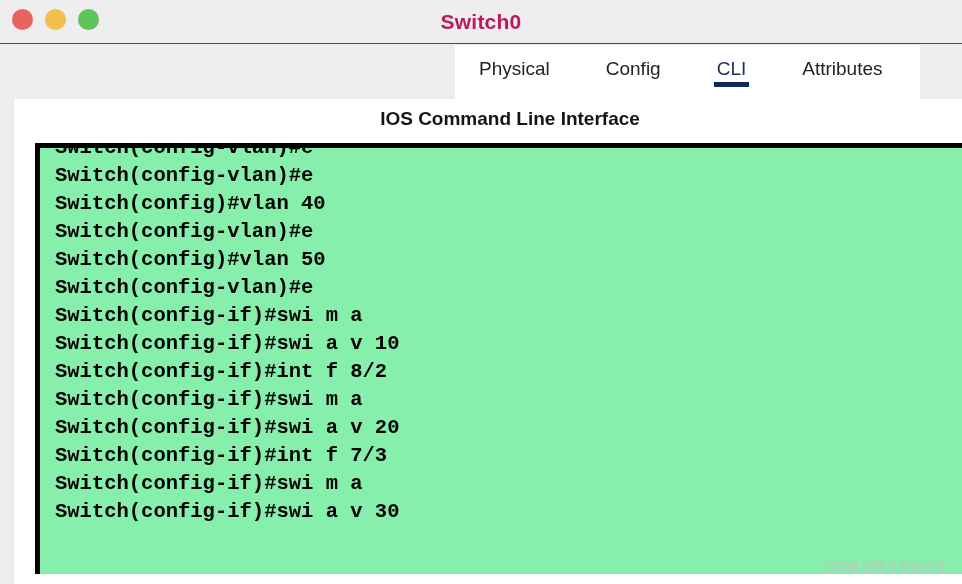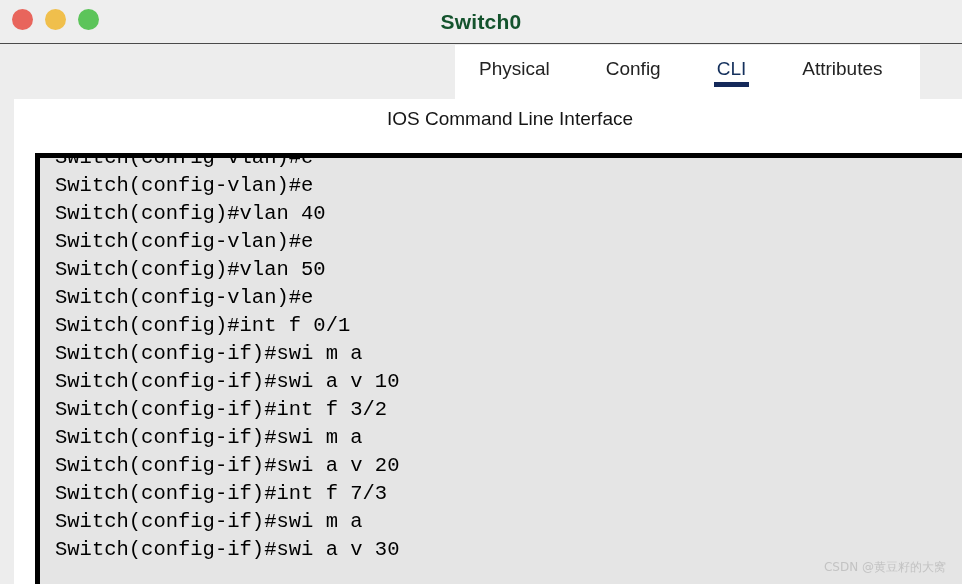--- a/index.html
+++ b/index.html
@@ -42,21 +42,21 @@
   #window-title {
     position: absolute;
     left: 0;
     top: 0;
     width: 962px;
     height: 44px;
     line-height: 44px;
     text-align: center;
     font-size: 21px;
     font-weight: bold;
-    color: #14532d;
+    color: #be185d;
     letter-spacing: 0.2px;
   }
 
   
   #app-body {
     position: absolute;
     left: 0;
     top: 45px;
     width: 962px;
     height: 539px;
@@ -98,41 +98,42 @@
   }
 
   
   #content-panel {
     position: absolute;
     left: 14px;
     top: 54px;
     width: 948px;
     height: 485px;
     background: #ffffff;
+    font-weight: bold;
   }
 
   #cli-heading {
     position: absolute;
     left: 0;
     top: 9px;
     width: 948px;
     text-align: center;
     font-size: 19px;
     color: #151515;
     margin-left: 22px;
   }
 
   
   #terminal {
     position: absolute;
     left: 21px;
-    top: 54px;
+    top: 44px;
     width: 927px;
     height: 431px;
-    background: #e5e5e5;
+    background: #86efac;
     border-top: 5px solid #000000;
     border-left: 5px solid #000000;
     box-sizing: border-box;
     overflow: hidden;
   }
   #terminal-scroll {
     position: absolute;
     left: 5px;
     top: -14px;
     width: 910px;
@@ -193,24 +194,23 @@
     <div id="cli-heading">IOS Command Line Interface</div>
 
     <div id="terminal">
       <div id="terminal-scroll">
         <div class="term-line">Switch(config-vlan)#e</div>
         <div class="term-line">Switch(config-vlan)#e</div>
         <div class="term-line">Switch(config)#vlan 40</div>
         <div class="term-line">Switch(config-vlan)#e</div>
         <div class="term-line">Switch(config)#vlan 50</div>
         <div class="term-line">Switch(config-vlan)#e</div>
-        <div class="term-line">Switch(config)#int f 0/1</div>
         <div class="term-line">Switch(config-if)#swi m a</div>
         <div class="term-line">Switch(config-if)#swi a v 10</div>
-        <div class="term-line">Switch(config-if)#int f 3/2</div>
+        <div class="term-line">Switch(config-if)#int f 8/2</div>
         <div class="term-line">Switch(config-if)#swi m a</div>
         <div class="term-line">Switch(config-if)#swi a v 20</div>
         <div class="term-line">Switch(config-if)#int f 7/3</div>
         <div class="term-line">Switch(config-if)#swi m a</div>
         <div class="term-line">Switch(config-if)#swi a v 30</div>
       </div>
     </div>
   </div>
 </div>
 

